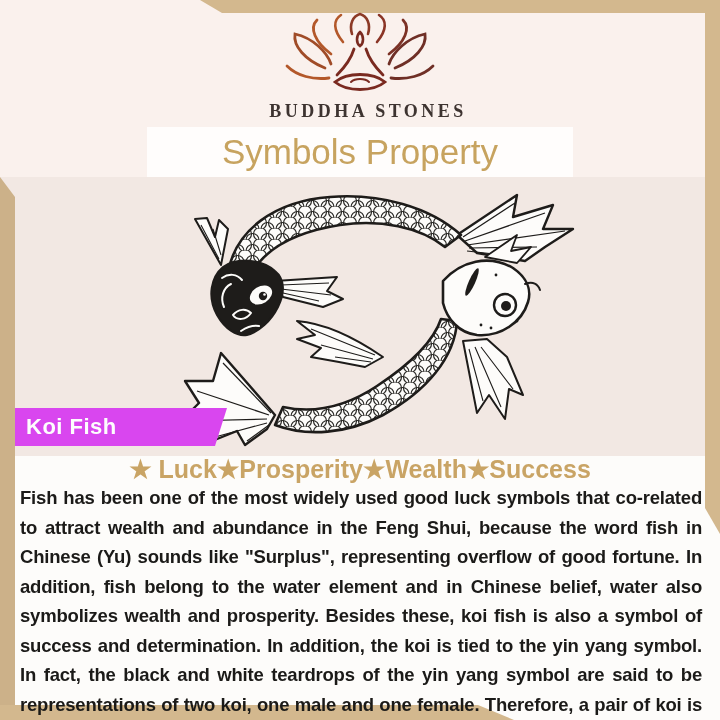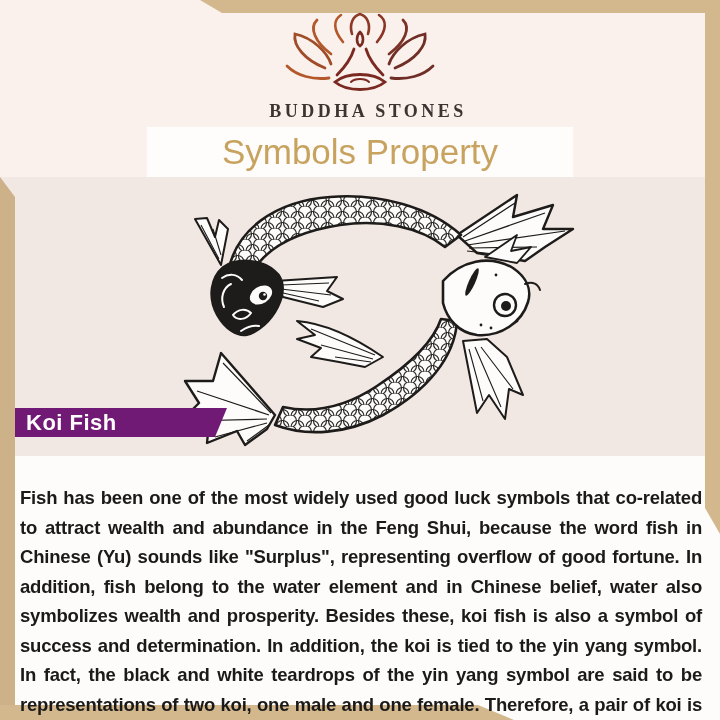--- a/index.html
+++ b/index.html
@@ -30,22 +30,22 @@
     background:#fffdfc;
     display:flex;align-items:center;justify-content:center;
   }
   .title-band span{
     font-size:35px;font-weight:normal;color:#c7a35f;letter-spacing:0px;
   }
   
   .koi{position:absolute;left:125px;top:185px;z-index:2;}
   
   .koi-label{
-    position:absolute;left:15px;top:408px;width:212px;height:29px;z-index:3;
-    background:#701a75;
+    position:absolute;left:15px;top:408px;width:212px;height:38px;z-index:3;
+    background:#d946ef;
     clip-path:polygon(0 0,100% 0,calc(100% - 12px) 100%,0 100%);
     display:flex;align-items:center;
   }
   .koi-label span{
     padding-left:11px;color:#fdfdfd;font-size:22px;font-weight:bold;letter-spacing:0.5px;
   }
   
   .benefits{
     position:absolute;left:0;top:456px;width:720px;z-index:3;
     text-align:center;
@@ -176,16 +176,17 @@
         <circle cx="392" cy="136" r="1.4"></circle>
           <circle cx="371" cy="90" r="1.4"></circle>
       </g>
     </g>
   </svg>
 
   <div class="koi-label">
     <span>Koi Fish</span>
   </div>
 
+  <div class="benefits">★ Luck★Prosperity★Wealth★Success</div>
 
   <p class="description">Fish has been one of the most widely used good luck symbols that co-related to attract wealth and abundance in the Feng Shui, because the word fish in Chinese (Yu) sounds like "Surplus", representing overflow of good fortune. In addition, fish belong to the water element and in Chinese belief, water also symbolizes wealth and prosperity. Besides these, koi fish is also a symbol of success and determination. In addition, the koi is tied to the yin yang symbol. In fact, the black and white teardrops of the yin yang symbol are said to be representations of two koi, one male and one female. Therefore, a pair of koi is often used as a good luck symbol for a happy marriage.</p>
 
 </div>
 
 </body></html>

